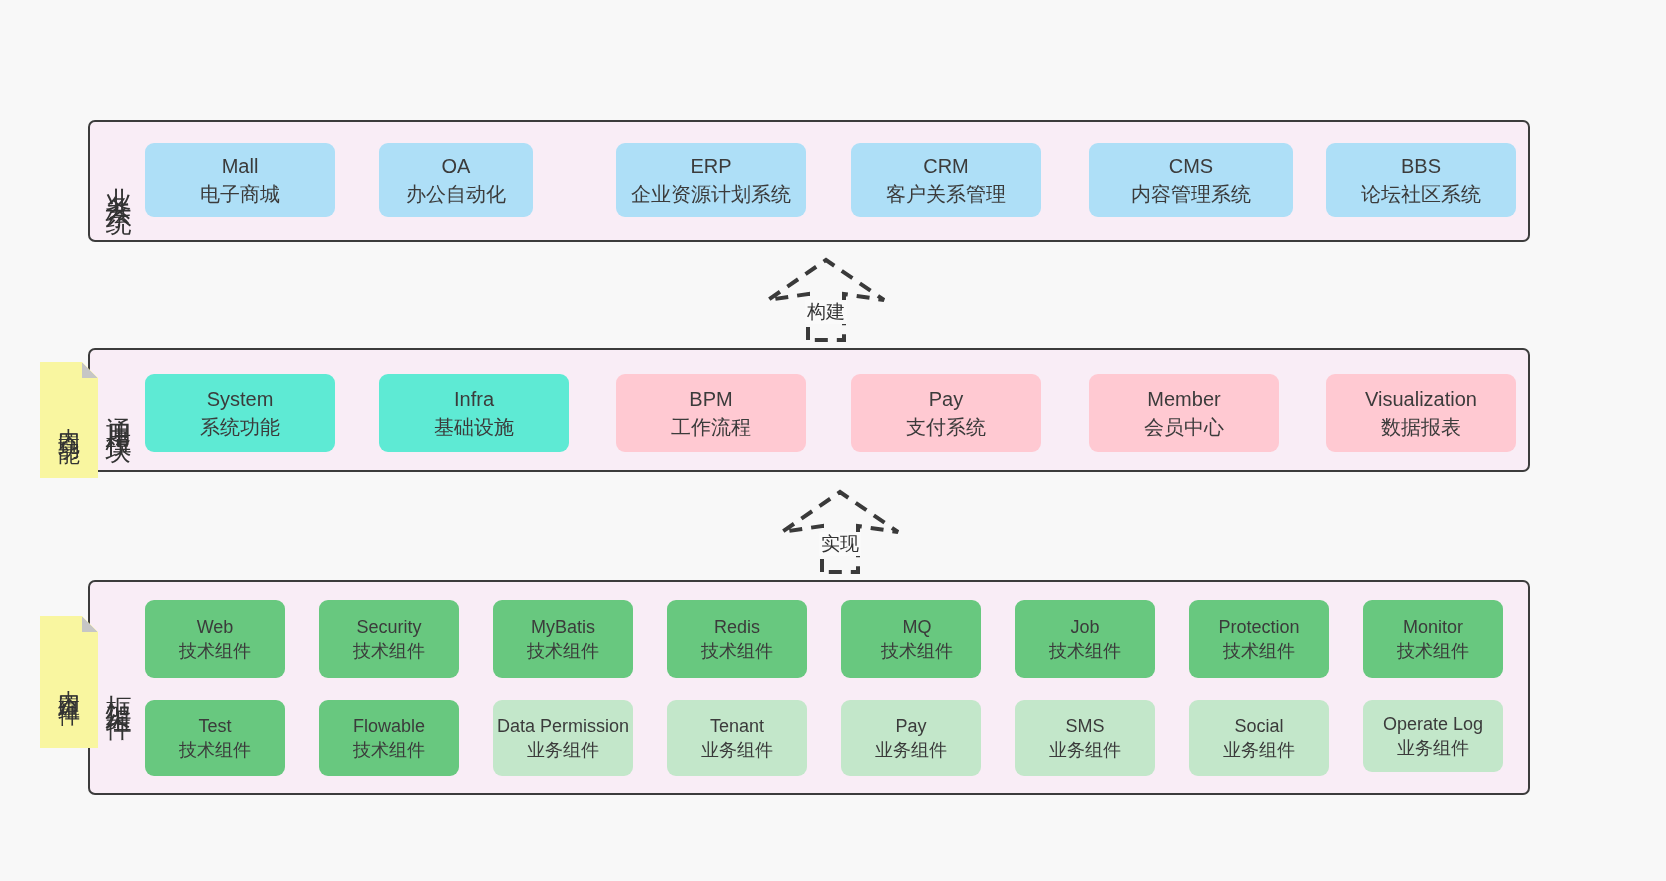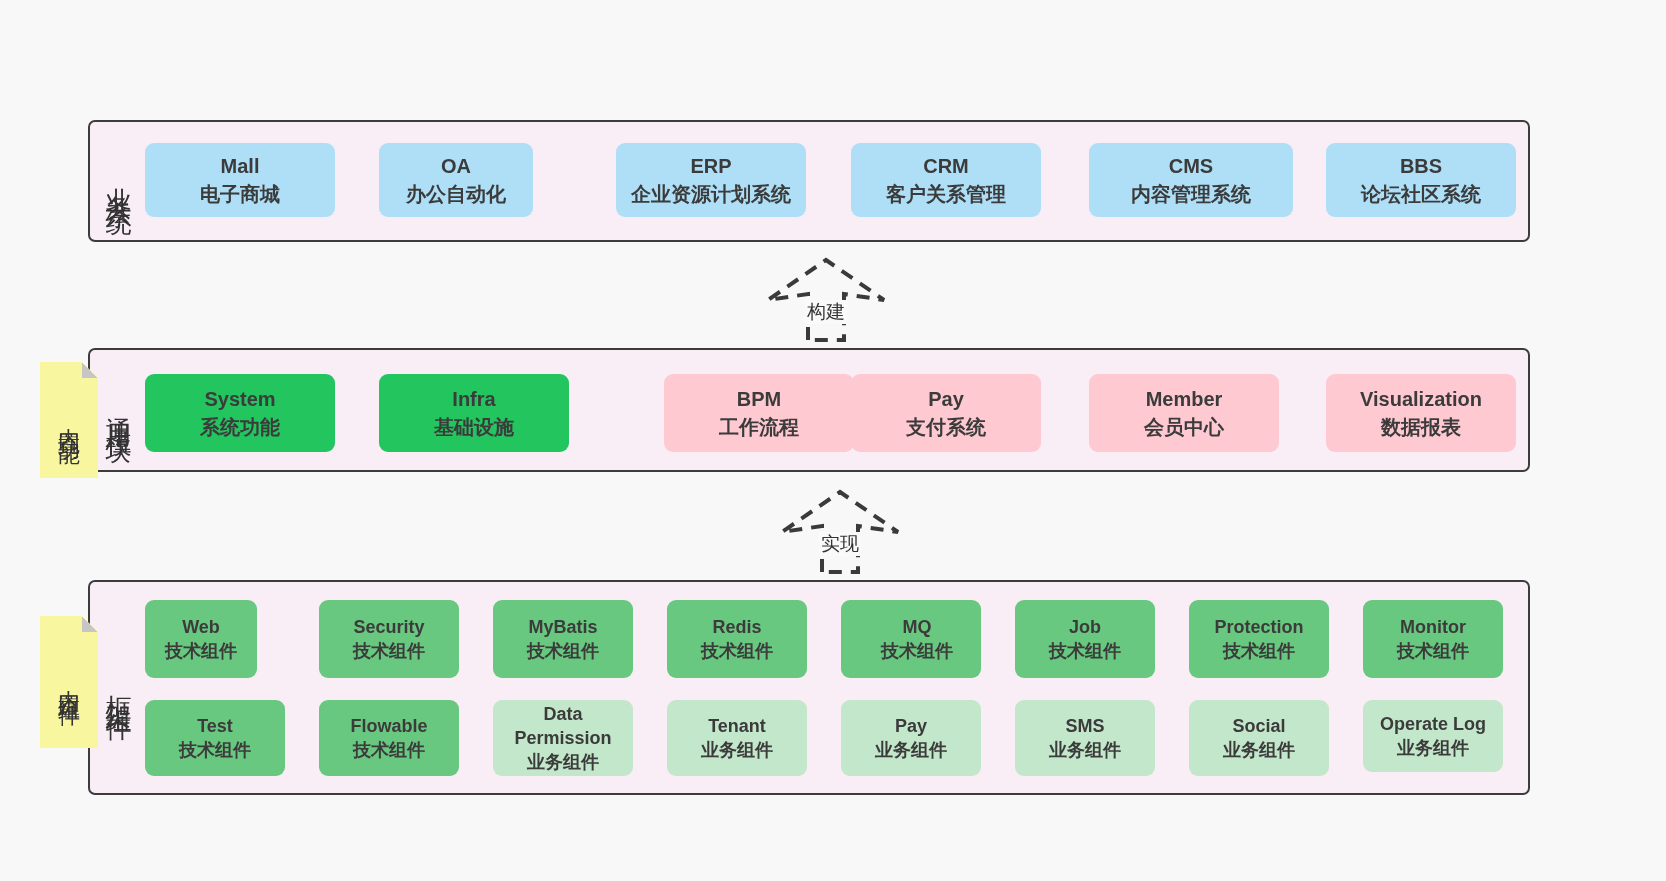--- a/index.html
+++ b/index.html
@@ -15,25 +15,25 @@
   }
   .layer-label{
     position:absolute;top:50%;transform:translateY(-50%);left:16px;
     writing-mode:vertical-rl;text-orientation:upright;
     font-size:26px;letter-spacing:7px;color:#333;line-height:1;
     white-space:nowrap;
   }
   .box{
     position:absolute;border-radius:9px;box-sizing:border-box;
     display:flex;flex-direction:column;align-items:center;justify-content:center;
-    text-align:center;line-height:1.42;font-weight:bold;
+    text-align:center;line-height:1.42;
   }
   .box span{display:block;font-size:20px;color:#3b3b3b;}
   .blue{background:#aedff7;}
-  .red{background:#22c55e;}
+  .red{background:#5eead4;}
   .pink{background:#ffc9d2;}
   .green{background:#68c87f;}
   .lgreen{background:#c3e7ca;}
   .small span{font-size:18px;line-height:1.35;}
   .sticky{
     position:absolute;left:40px;width:58px;box-sizing:border-box;
     background:#f9f6a0;z-index:3;
     clip-path:polygon(0 0,calc(100% - 16px) 0,100% 16px,100% 100%,0 100%);
     display:flex;align-items:center;justify-content:center;
   }
@@ -102,21 +102,21 @@
 </div>
 
 <div class="box red" style="left:145px;top:374px;width:190px;height:78px;">
   <span>System</span>
   <span>系统功能</span>
 </div>
 <div class="box red" style="left:379px;top:374px;width:190px;height:78px;">
   <span>Infra</span>
   <span>基础设施</span>
 </div>
-<div class="box pink" style="left:616px;top:374px;width:190px;height:78px;margin-left:48px;">
+<div class="box pink" style="left:616px;top:374px;width:190px;height:78px;">
   <span>BPM</span>
   <span>工作流程</span>
 </div>
 <div class="box pink" style="left:851px;top:374px;width:190px;height:78px;">
   <span>Pay</span>
   <span>支付系统</span>
 </div>
 <div class="box pink" style="left:1089px;top:374px;width:190px;height:78px;">
   <span>Member</span>
   <span>会员中心</span>
@@ -135,21 +135,21 @@
 
 <div class="layer" style="top:580px;height:215px;">
   <div class="layer-label">框架组件</div>
 </div>
 
 <div class="sticky" style="top:616px;height:132px;">
   <div class="fold"></div>
   <div class="stext">内置组件</div>
 </div>
 
-<div class="box green small" style="left:145px;top:600px;width:112px;height:78px;">
+<div class="box green small" style="left:145px;top:600px;width:140px;height:78px;">
   <span>Web</span>
   <span>技术组件</span>
 </div>
 <div class="box green small" style="left:319px;top:600px;width:140px;height:78px;">
   <span>Security</span>
   <span>技术组件</span>
 </div>
 <div class="box green small" style="left:493px;top:600px;width:140px;height:78px;">
   <span>MyBatis</span>
   <span>技术组件</span>

